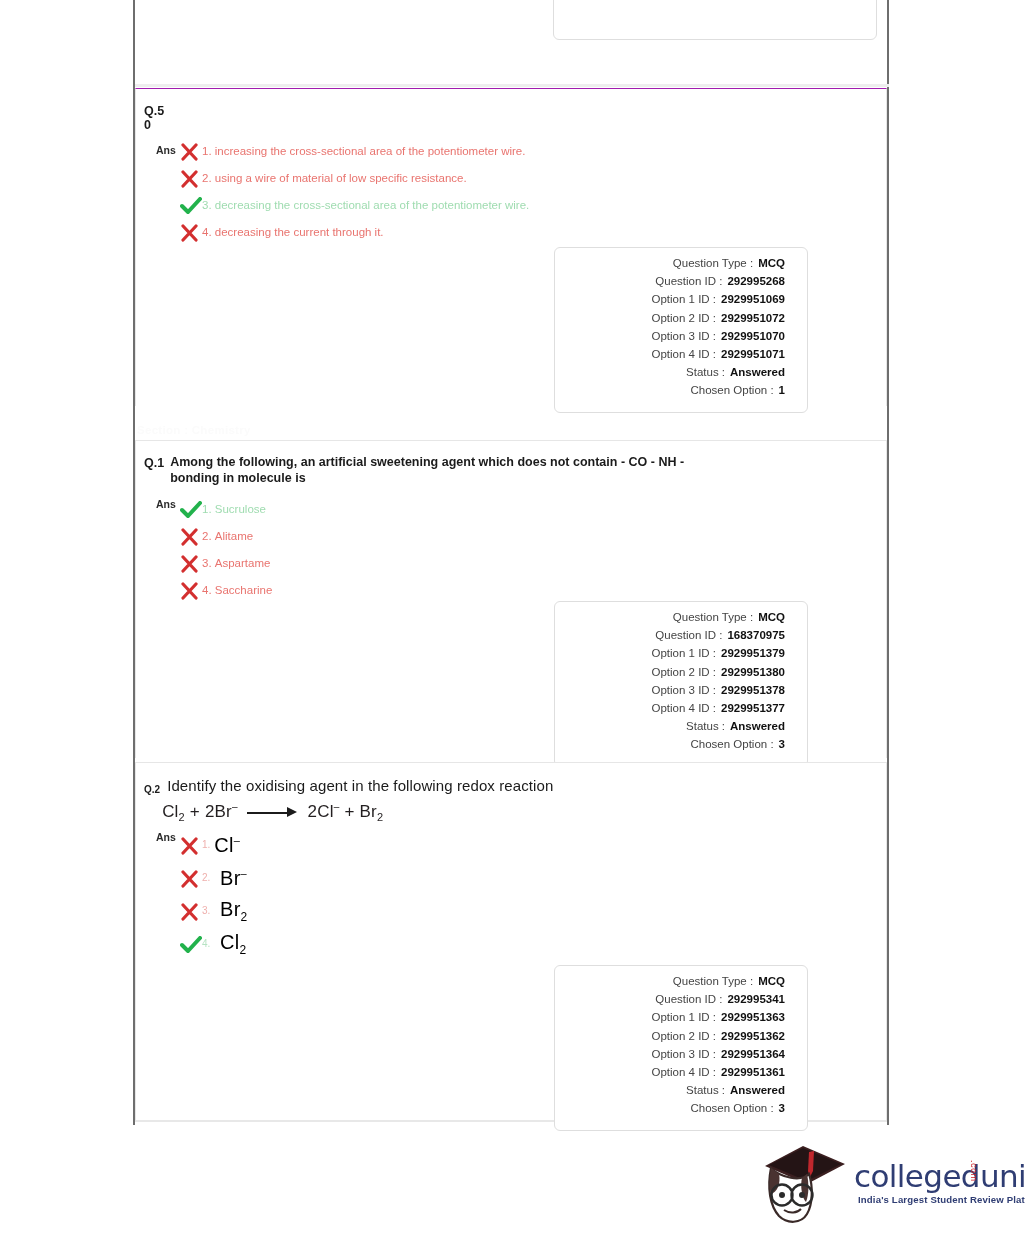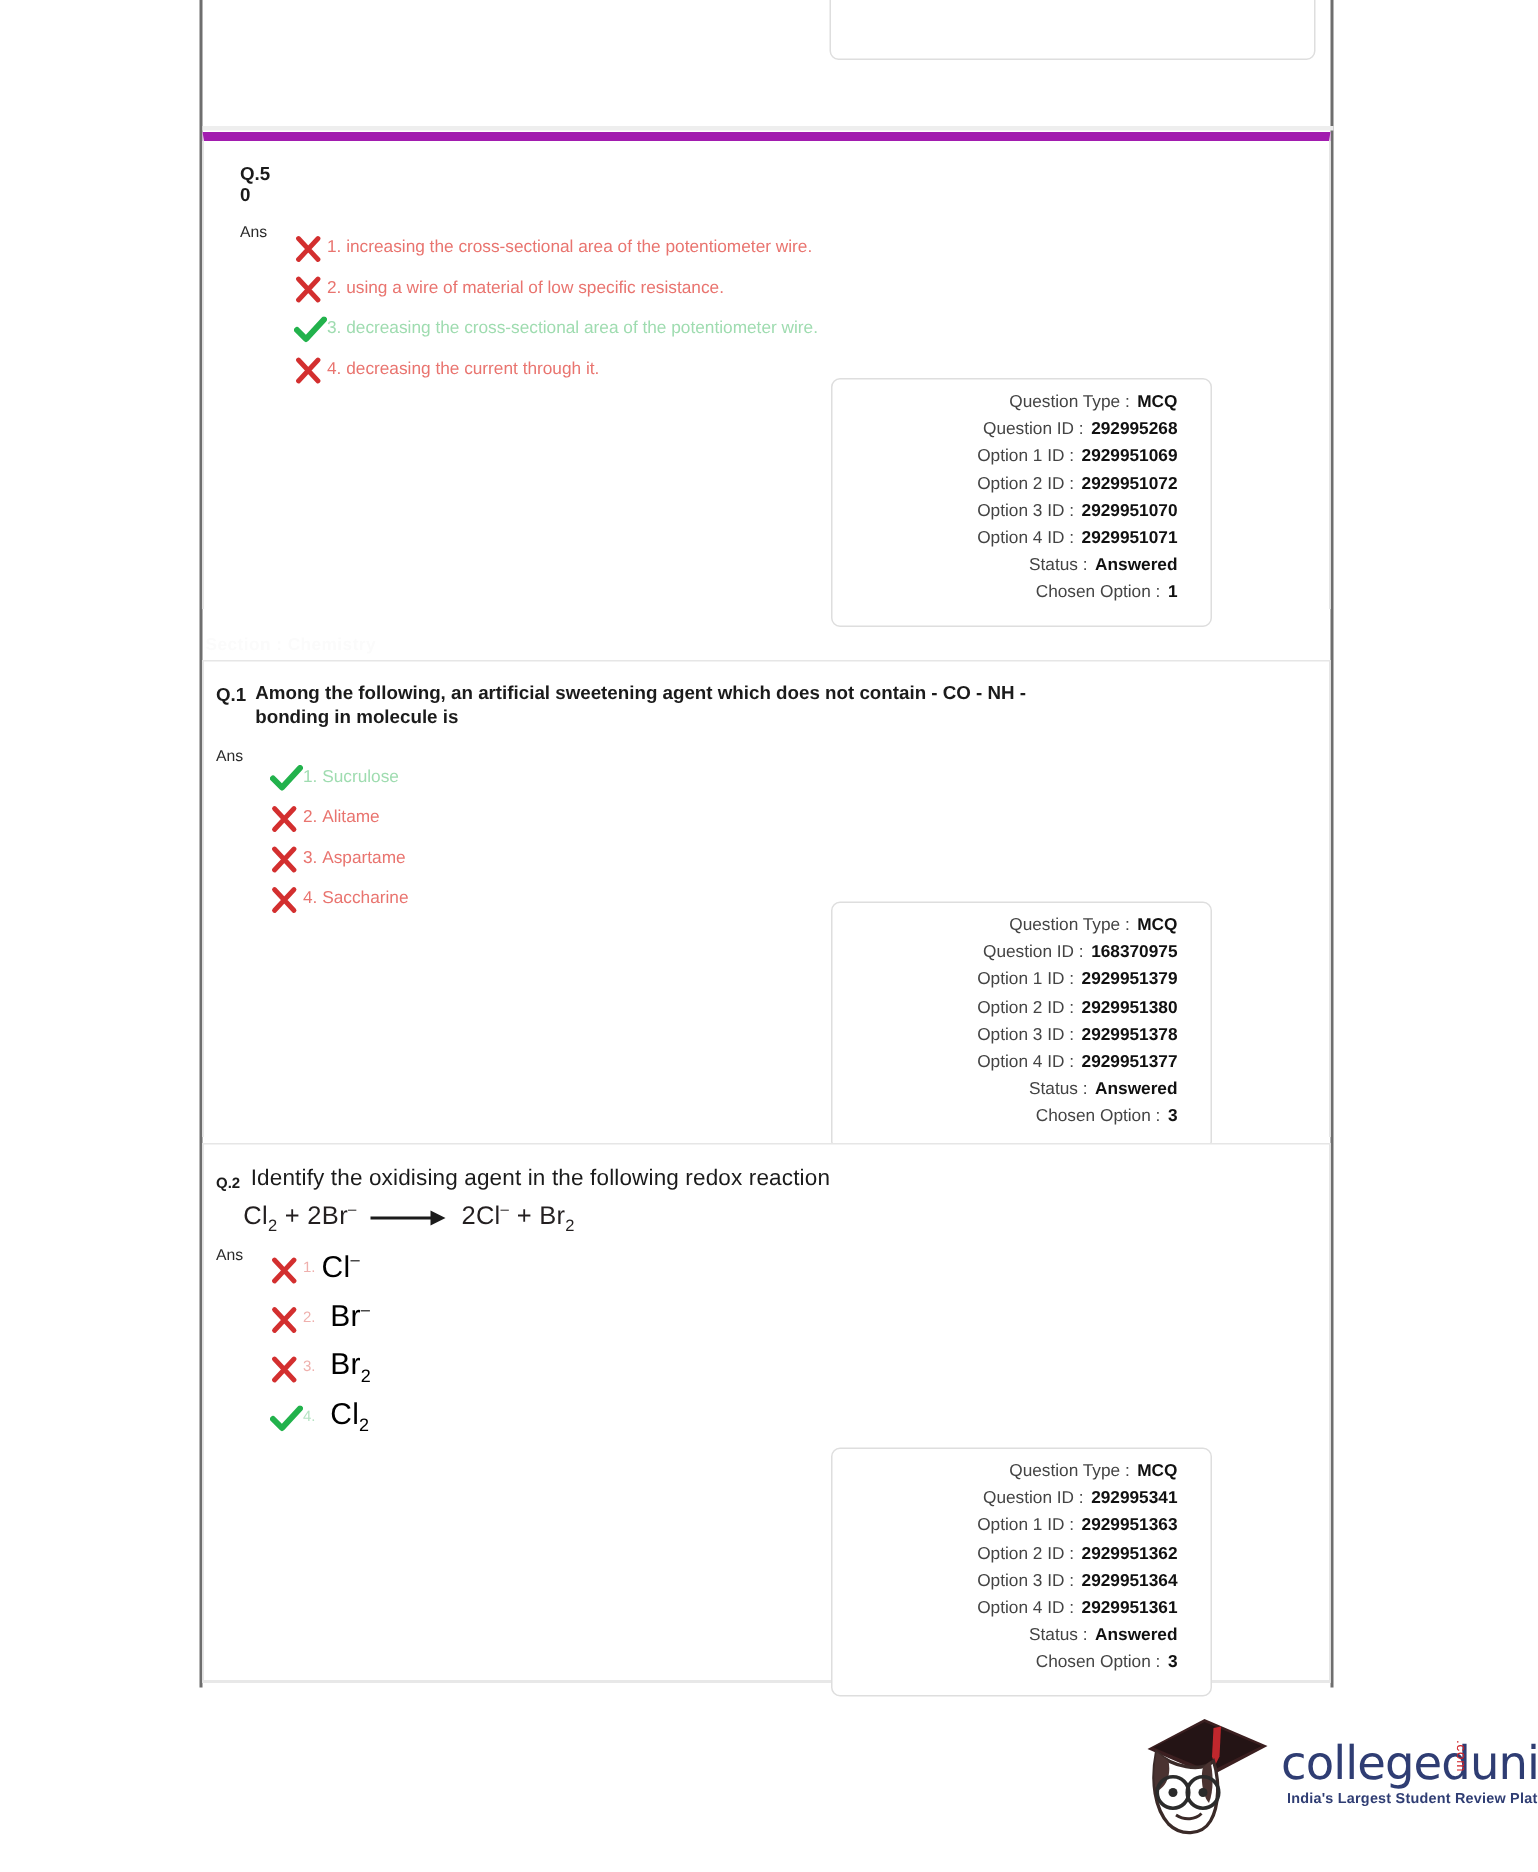--- a/index.html
+++ b/index.html
@@ -29,44 +29,44 @@
   .section-label{
     position:absolute;left:2px;top:424px;font-size:11.5px;font-weight:600;
     color:#fbfbfb;letter-spacing:.3px;white-space:nowrap;
   }
 
   .qblock{
     position:absolute;left:0;width:752px;
     border-left:1px solid #e6e6e6;border-right:1px solid #e6e6e6;
     background:#fff;box-sizing:border-box;
   }
-  .qblock.b1{top:88px;height:318px;border-top:6px solid #a21caf;padding-left:16px;}
+  .qblock.b1{top:88px;height:318px;border-top:1px solid #a21caf;}
   .qblock.b2{top:440px;height:318px;border-top:1px solid #e6e6e6;}
   .qblock.b3{top:762px;height:360px;border-top:1px solid #e6e6e6;border-bottom:2px solid #e8e8e8;}
 
   .qhead{display:flex;padding:14px 0 0 8px;}
   .qnum{font-size:12.5px;font-weight:700;color:#1b1b1b;flex:0 0 auto;padding-top:1px;}
   .qtext{font-size:12.5px;font-weight:700;color:#1b1b1b;line-height:1.25;margin-left:6px;max-width:560px;}
   .stray{font-size:12.5px;font-weight:700;color:#1b1b1b;margin-left:8px;}
 
   
   .qhead.big .qnum{font-size:10px;font-weight:700;padding-top:7px;}
   .qhead.big .qtext{font-size:15px;font-weight:400;margin-left:7px;max-width:700px;letter-spacing:.1px;}
   .equation{font-size:17px;margin:5px 0 0 2px;white-space:nowrap;letter-spacing:.2px;}
   .equation sub{font-size:11px;}
   .equation sup{font-size:10px;vertical-align:super;}
   .arrow{display:inline-block;position:relative;width:52px;height:10px;vertical-align:middle;margin:0 4px;}
   .arrow i{position:absolute;left:0;top:5px;width:42px;height:1.6px;background:#1b1b1b;}
   .arrow b{position:absolute;left:40px;top:0.5px;width:0;height:0;
     border-top:5px solid transparent;border-bottom:5px solid transparent;border-left:10px solid #1b1b1b;}
 
   .ans-area{position:relative;padding:10px 0 0 0;}
-  .ans-label{position:absolute;left:8px;top:12px;font-size:10.5px;font-weight:400;color:#2a2a2a;}
+  .ans-label{position:absolute;left:20px;top:12px;font-size:10.5px;font-weight:700;color:#2a2a2a;}
   .opts{margin-left:44px;}
-  .opt{display:flex;align-items:flex-end;height:27px;}
+  .opt{display:flex;align-items:flex-start;height:27px;}
   .opt .mark{flex:0 0 22px;height:18px;position:relative;top:1px;}
   .opt .otext{font-size:11.5px;color:#e9746f;line-height:18px;}
   .opt.correct .otext{color:#9fdcb0;}
 
   
   .opts.formula .opt{height:33px;align-items:center;}
   .opts.formula .onum{font-size:10px;color:#efb0ad;margin-right:4px;}
   .opts.formula .fml{font-size:20px;color:#000000;letter-spacing:.2px;}
   .opts.formula .fml sub{font-size:12px;}
   .opts.formula .fml sup{font-size:11px;vertical-align:super;}

